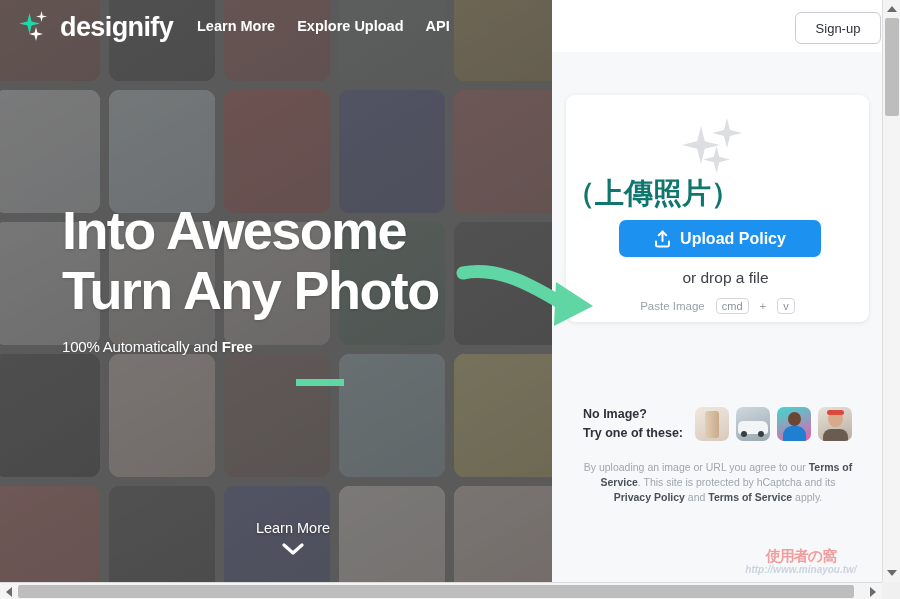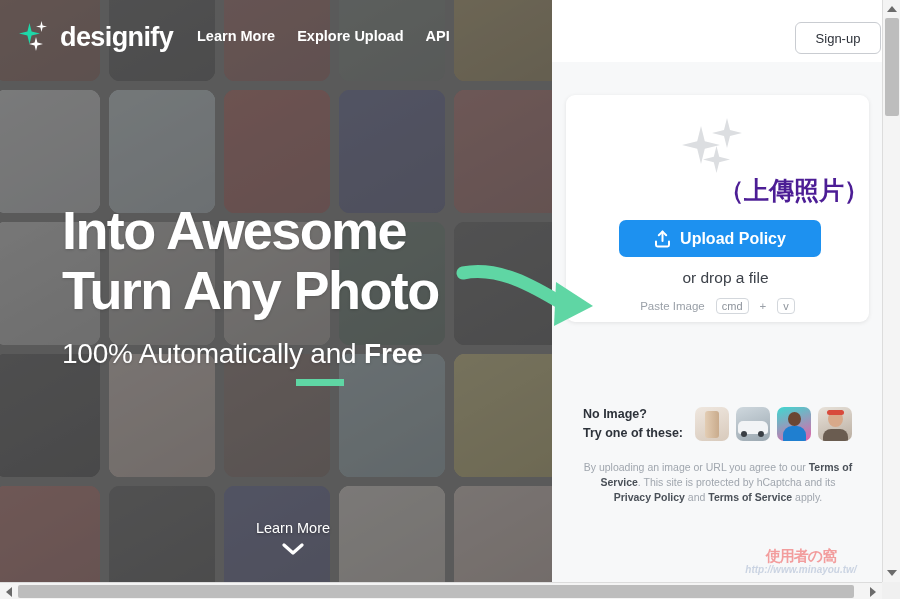--- a/index.html
+++ b/index.html
@@ -36,21 +36,21 @@
 
   
   #hero-dim {
     position: absolute; inset: 0;
     background: rgba(86,86,86,0.42);
     pointer-events: none;
   }
 
   
   #header {
-    position: absolute; left: 0; top: 14px; width: 900px; height: 48px;
+    position: absolute; left: 0; top: 4px; width: 900px; height: 48px;
     z-index: 40;
   }
   #header-right-bg {
     position:absolute; left:552px; top:0; width:348px; height:48px;
     background:#ffffff;
   }
   #logo-wrap {
     position: absolute; left: 18px; top: 6px;
     display: flex; align-items: center; gap: 8px;
   }
@@ -88,21 +88,21 @@
   
   #hero-text { position: absolute; left: 62px; top: 200px; z-index: 20; }
   #headline {
     color: #ffffff; font-size: 54px; font-weight: bold;
     line-height: 1.12; letter-spacing: -1.6px;
     text-shadow: 0 1px 3px rgba(0,0,0,0.18);
     white-space: nowrap;
   }
   #subline {
     margin-top: 17px; color: #ffffff;
-    font-size: 28px; letter-spacing: -0.2px;
+    font-size: 15px; letter-spacing: -0.2px;
     text-shadow: 0 1px 3px rgba(0,0,0,0.18);
     white-space: nowrap;
   }
   #subline b { font-weight: bold; position: relative; }
   #free-underline {
     position: absolute; left: 296px; top: 379px;
     width: 48px; height: 7px; background: #5fd6a4; z-index: 21;
   }
 
   
@@ -136,22 +136,22 @@
   #sparkles { position: absolute; left: 110px; top: 21px; width: 86px; height: 50px; }
   .gstar {
     position: absolute; background: #dcdee1;
     clip-path: polygon(50% 0%, 60% 40%, 100% 50%, 60% 60%, 50% 100%, 40% 60%, 0% 50%, 40% 40%);
   }
   #gs1 { left: 6px;  top: 10px; width: 38px; height: 38px; }
   #gs2 { left: 36px; top: 2px;  width: 30px; height: 30px; }
   #gs3 { left: 27px; top: 30px; width: 27px; height: 27px; }
   #zh-annot {
     position: absolute; left: 0; top: 79px; width: 303px;
-    text-align: right; color: #4c1d95;
-    font-size: 25px; font-weight: bold; letter-spacing: 0px;
+    text-align: left; color: #0f766e;
+    font-size: 29px; font-weight: bold; letter-spacing: 0px;
   }
   #upload-btn {
     position: absolute; left: 53px; top: 125px;
     width: 202px; height: 37px;
     background: #1d91f0; border: none; border-radius: 7px;
     color: #ffffff; font-size: 16px; font-weight: bold;
     display: flex; align-items: center; justify-content: center; gap: 9px;
     cursor: pointer; font-family: "Liberation Sans", sans-serif;
   }
   #drop-text {

